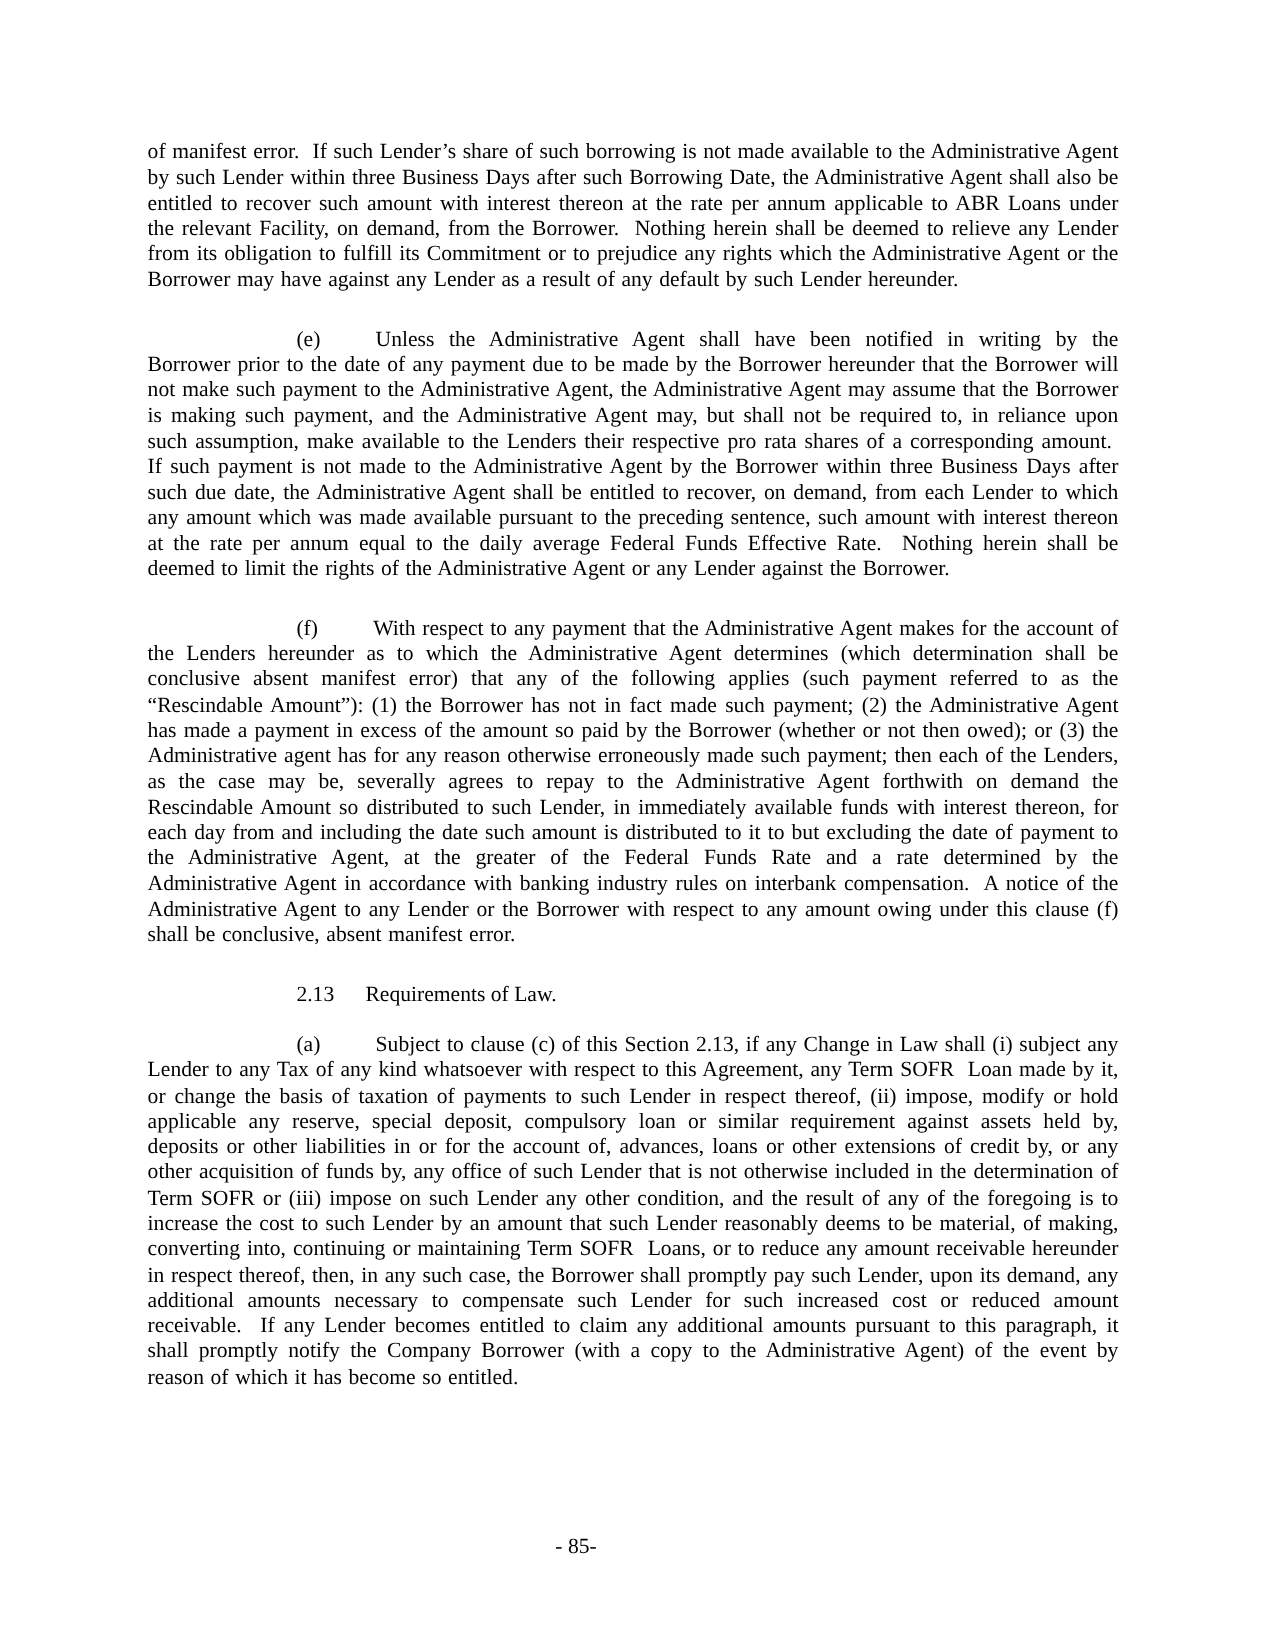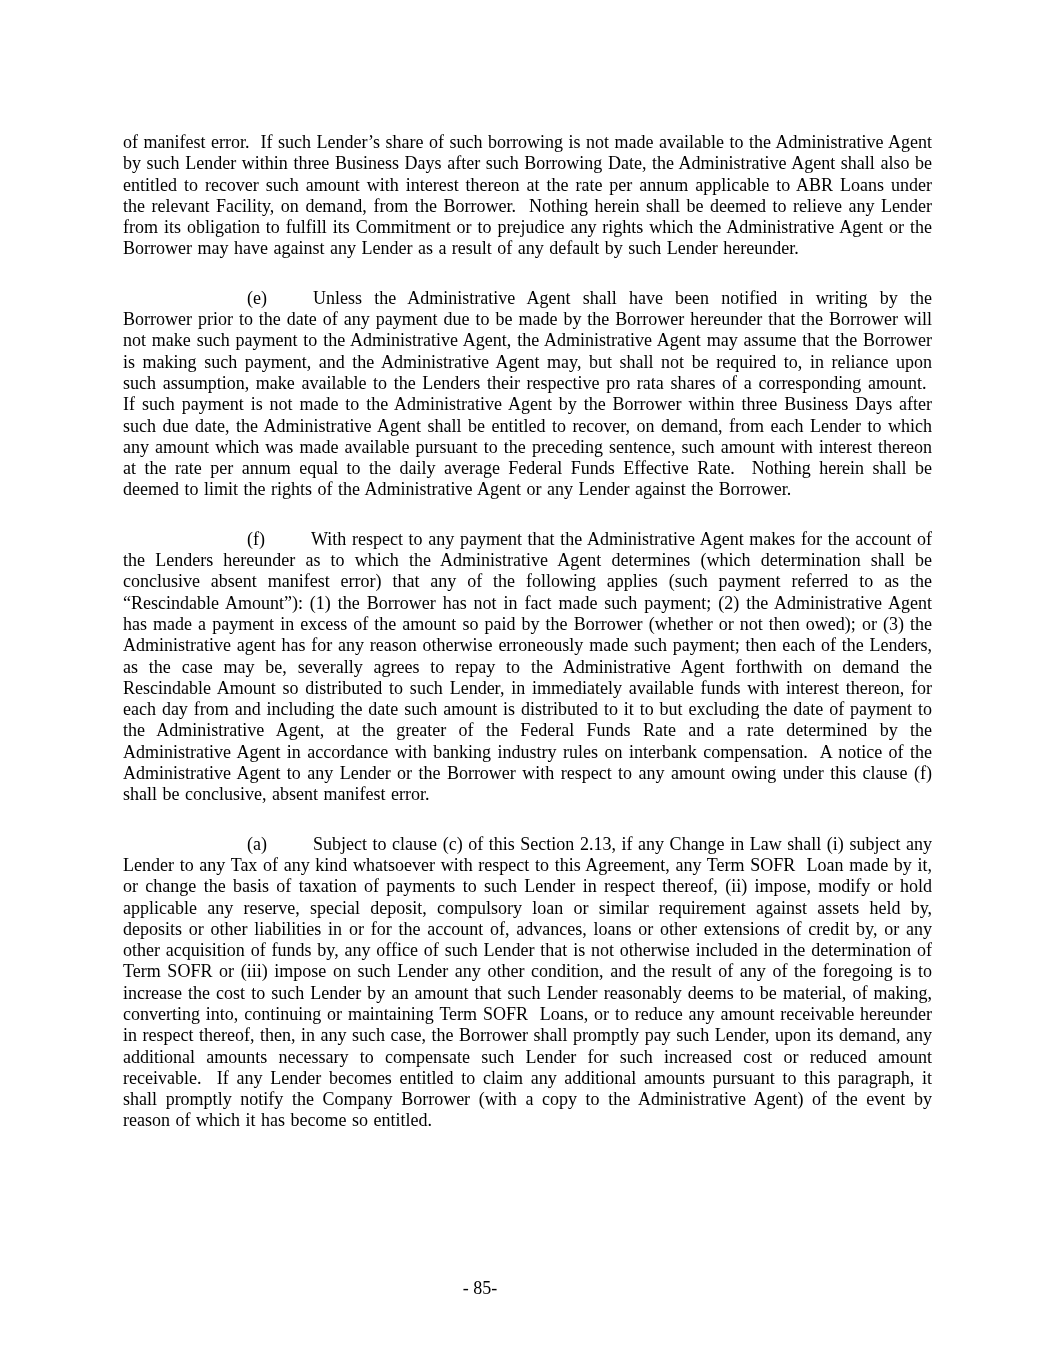--- a/index.html
+++ b/index.html
@@ -15,21 +15,21 @@
     font-family: "Liberation Serif", "DejaVu Serif", serif;
     color: #000000;
   }
   .page-content {
     position: absolute;
     top: 116px;
     left: 123px;
     width: 809px;
   }
   p.para {
-    margin: 16px 0 28px 0;
+    margin: 0 0 28px 0;
     font-size: 18px;
     line-height: 21.3px;
     text-align: justify;
     word-spacing: 1px;
   }
   p.para.indent {
     text-indent: 124px;
   }
   p.heading {
     margin: 0 0 21px 0;
@@ -63,18 +63,19 @@
 <body>
 
 <div class="page-content">
 
   <p class="para"><span>of manifest error.&nbsp; If such Lender’s share of such borrowing is not made available to the Administrative Agent by such Lender within three Business Days after such Borrowing Date, the Administrative Agent shall also be entitled to recover such amount with interest thereon at the rate per annum applicable to ABR Loans under the relevant Facility, on demand, from the Borrower.&nbsp; Nothing herein shall be deemed to relieve any Lender from its obligation to fulfill its Commitment or to prejudice any rights which the Administrative Agent or the Borrower may have against any Lender as a result of any default by such Lender hereunder.</span></p>
 
   <p class="para indent"><span>(e)</span><span class="tab"></span><span>Unless the Administrative Agent shall have been notified in writing by the Borrower prior to the date of any payment due to be made by the Borrower hereunder that the Borrower will not make such payment to the Administrative Agent, the Administrative Agent may assume that the Borrower is making such payment, and the Administrative Agent may, but shall not be required to, in reliance upon such assumption, make available to the Lenders their respective </span><span class="u">pro rata</span><span> shares of a corresponding amount.&nbsp; If such payment is not made to the Administrative Agent by the Borrower within three Business Days after such due date, the Administrative Agent shall be entitled to recover, on demand, from each Lender to which any amount which was made available pursuant to the preceding sentence, such amount with interest thereon at the rate per annum equal to the daily average Federal Funds Effective Rate.&nbsp; Nothing herein shall be deemed to limit the rights of the Administrative Agent or any Lender against the Borrower.</span></p>
 
   <p class="para indent"><span>(f)</span><span class="tab"></span><span>With respect to any payment that the Administrative Agent makes for the account of the Lenders hereunder as to which the Administrative Agent determines (which determination shall be conclusive absent manifest error) that any of the following applies (such payment referred to as the “</span><span class="u">Rescindable Amount</span><span>”): (1) the Borrower has not in fact made such payment; (2) the Administrative Agent has made a payment in excess of the amount so paid by the Borrower (whether or not then owed); or (3) the Administrative agent has for any reason otherwise erroneously made such payment; then each of the Lenders, as the case may be, severally agrees to repay to the Administrative Agent forthwith on demand the Rescindable Amount so distributed to such Lender, in immediately available funds with interest thereon, for each day from and including the date such amount is distributed to it to but excluding the date of payment to the Administrative Agent, at the greater of the Federal Funds Rate and a rate determined by the Administrative Agent in accordance with banking industry rules on interbank compensation.&nbsp; A notice of the Administrative Agent to any Lender or the Borrower with respect to any amount owing under this </span><span class="u">clause (f)</span><span> shall be conclusive, absent manifest error.</span></p>
 
+  <p class="heading"><span>2.13</span><span class="tab-sm"></span><span class="u">Requirements of Law</span><span>.</span></p>
 
   <p class="para indent"><span>(a)</span><span class="tab"></span><span>Subject to clause (c) of this </span><span class="u">Section 2.13</span><span>, if any Change in Law shall (i) subject any Lender to any Tax of any kind whatsoever with respect to this Agreement, any Term SOFR&nbsp; Loan made by it, or change the basis of taxation of payments to such Lender in respect thereof, (ii) impose, modify or hold applicable any reserve, special deposit, compulsory loan or similar requirement against assets held by, deposits or other liabilities in or for the account of, advances, loans or other extensions of credit by, or any other acquisition of funds by, any office of such Lender that is not otherwise included in the determination of Term SOFR or (iii) impose on such Lender any other condition, and the result of any of the foregoing is to increase the cost to such Lender by an amount that such Lender reasonably deems to be material, of making, converting into, continuing or maintaining Term SOFR&nbsp; Loans, or to reduce any amount receivable hereunder in respect thereof, then, in any such case, the Borrower shall promptly pay such Lender, upon its demand, any additional amounts necessary to compensate such Lender for such increased cost or reduced amount receivable.&nbsp; If any Lender becomes entitled to claim any additional amounts pursuant to this paragraph, it shall promptly notify the Company Borrower (with a copy to the Administrative Agent) of the event by reason of which it has become so entitled.</span></p>
 
 </div>
 
 <div class="footer">- 85-</div>
 
 </body></html>

